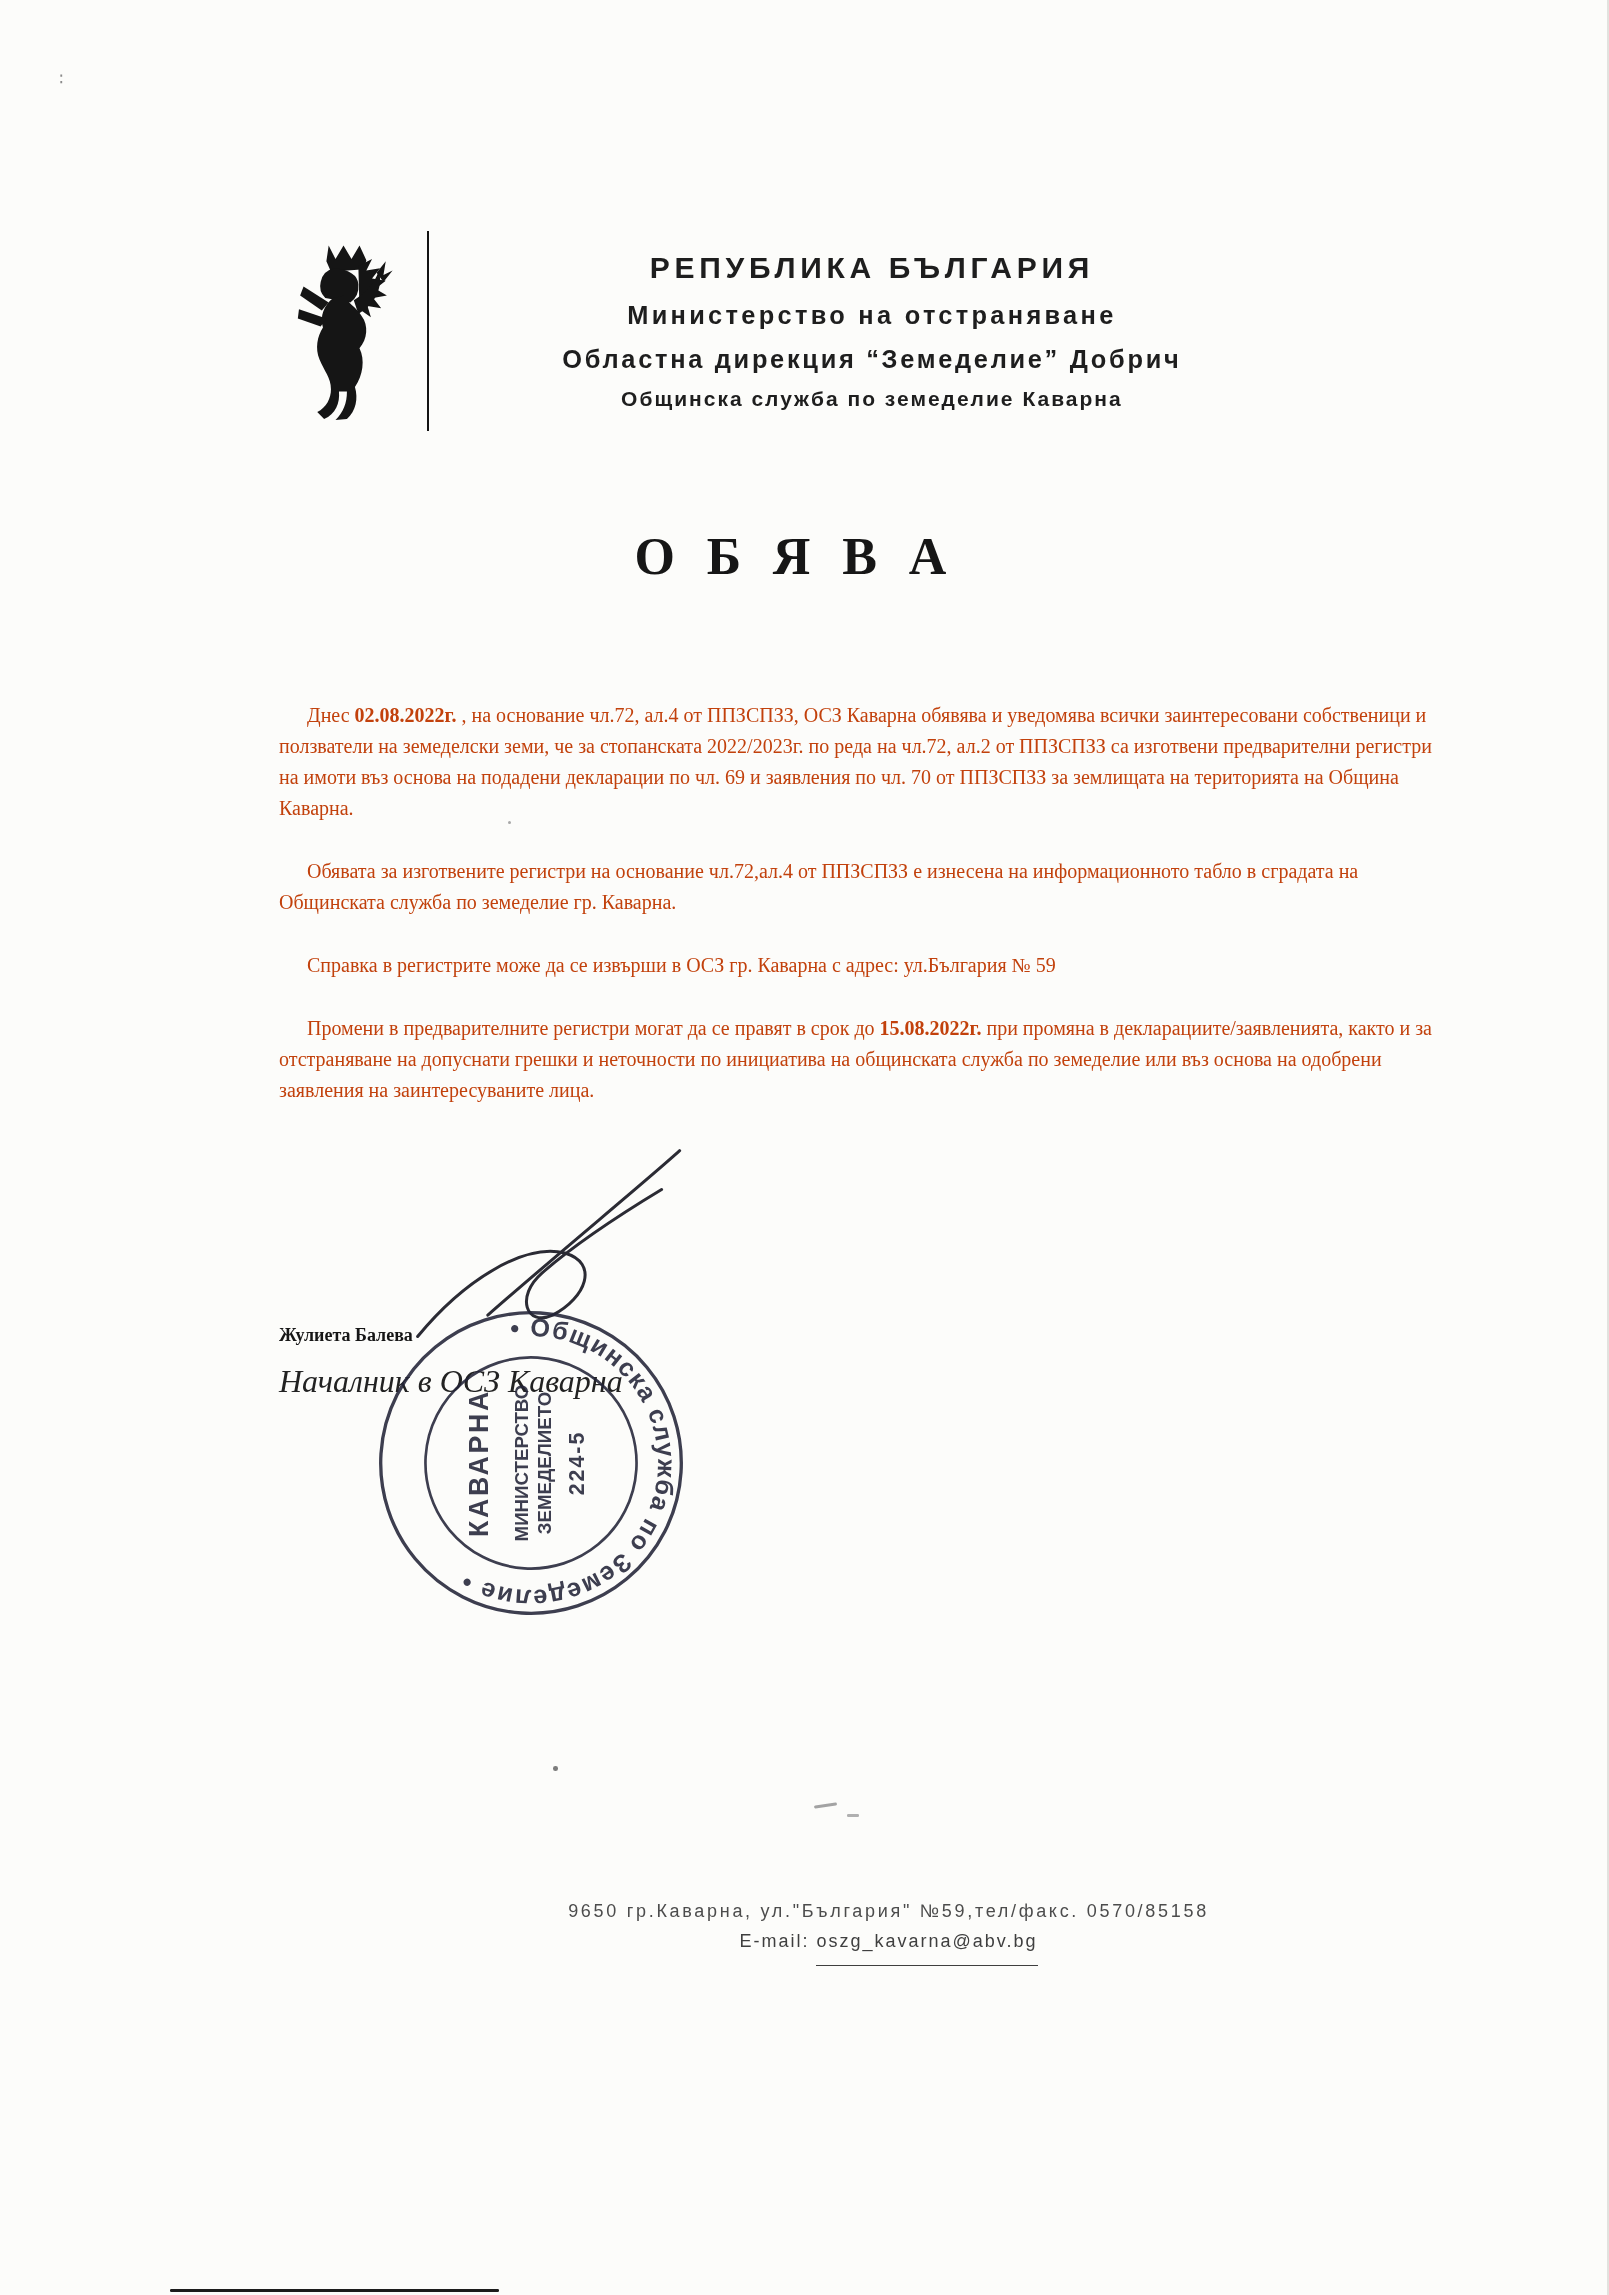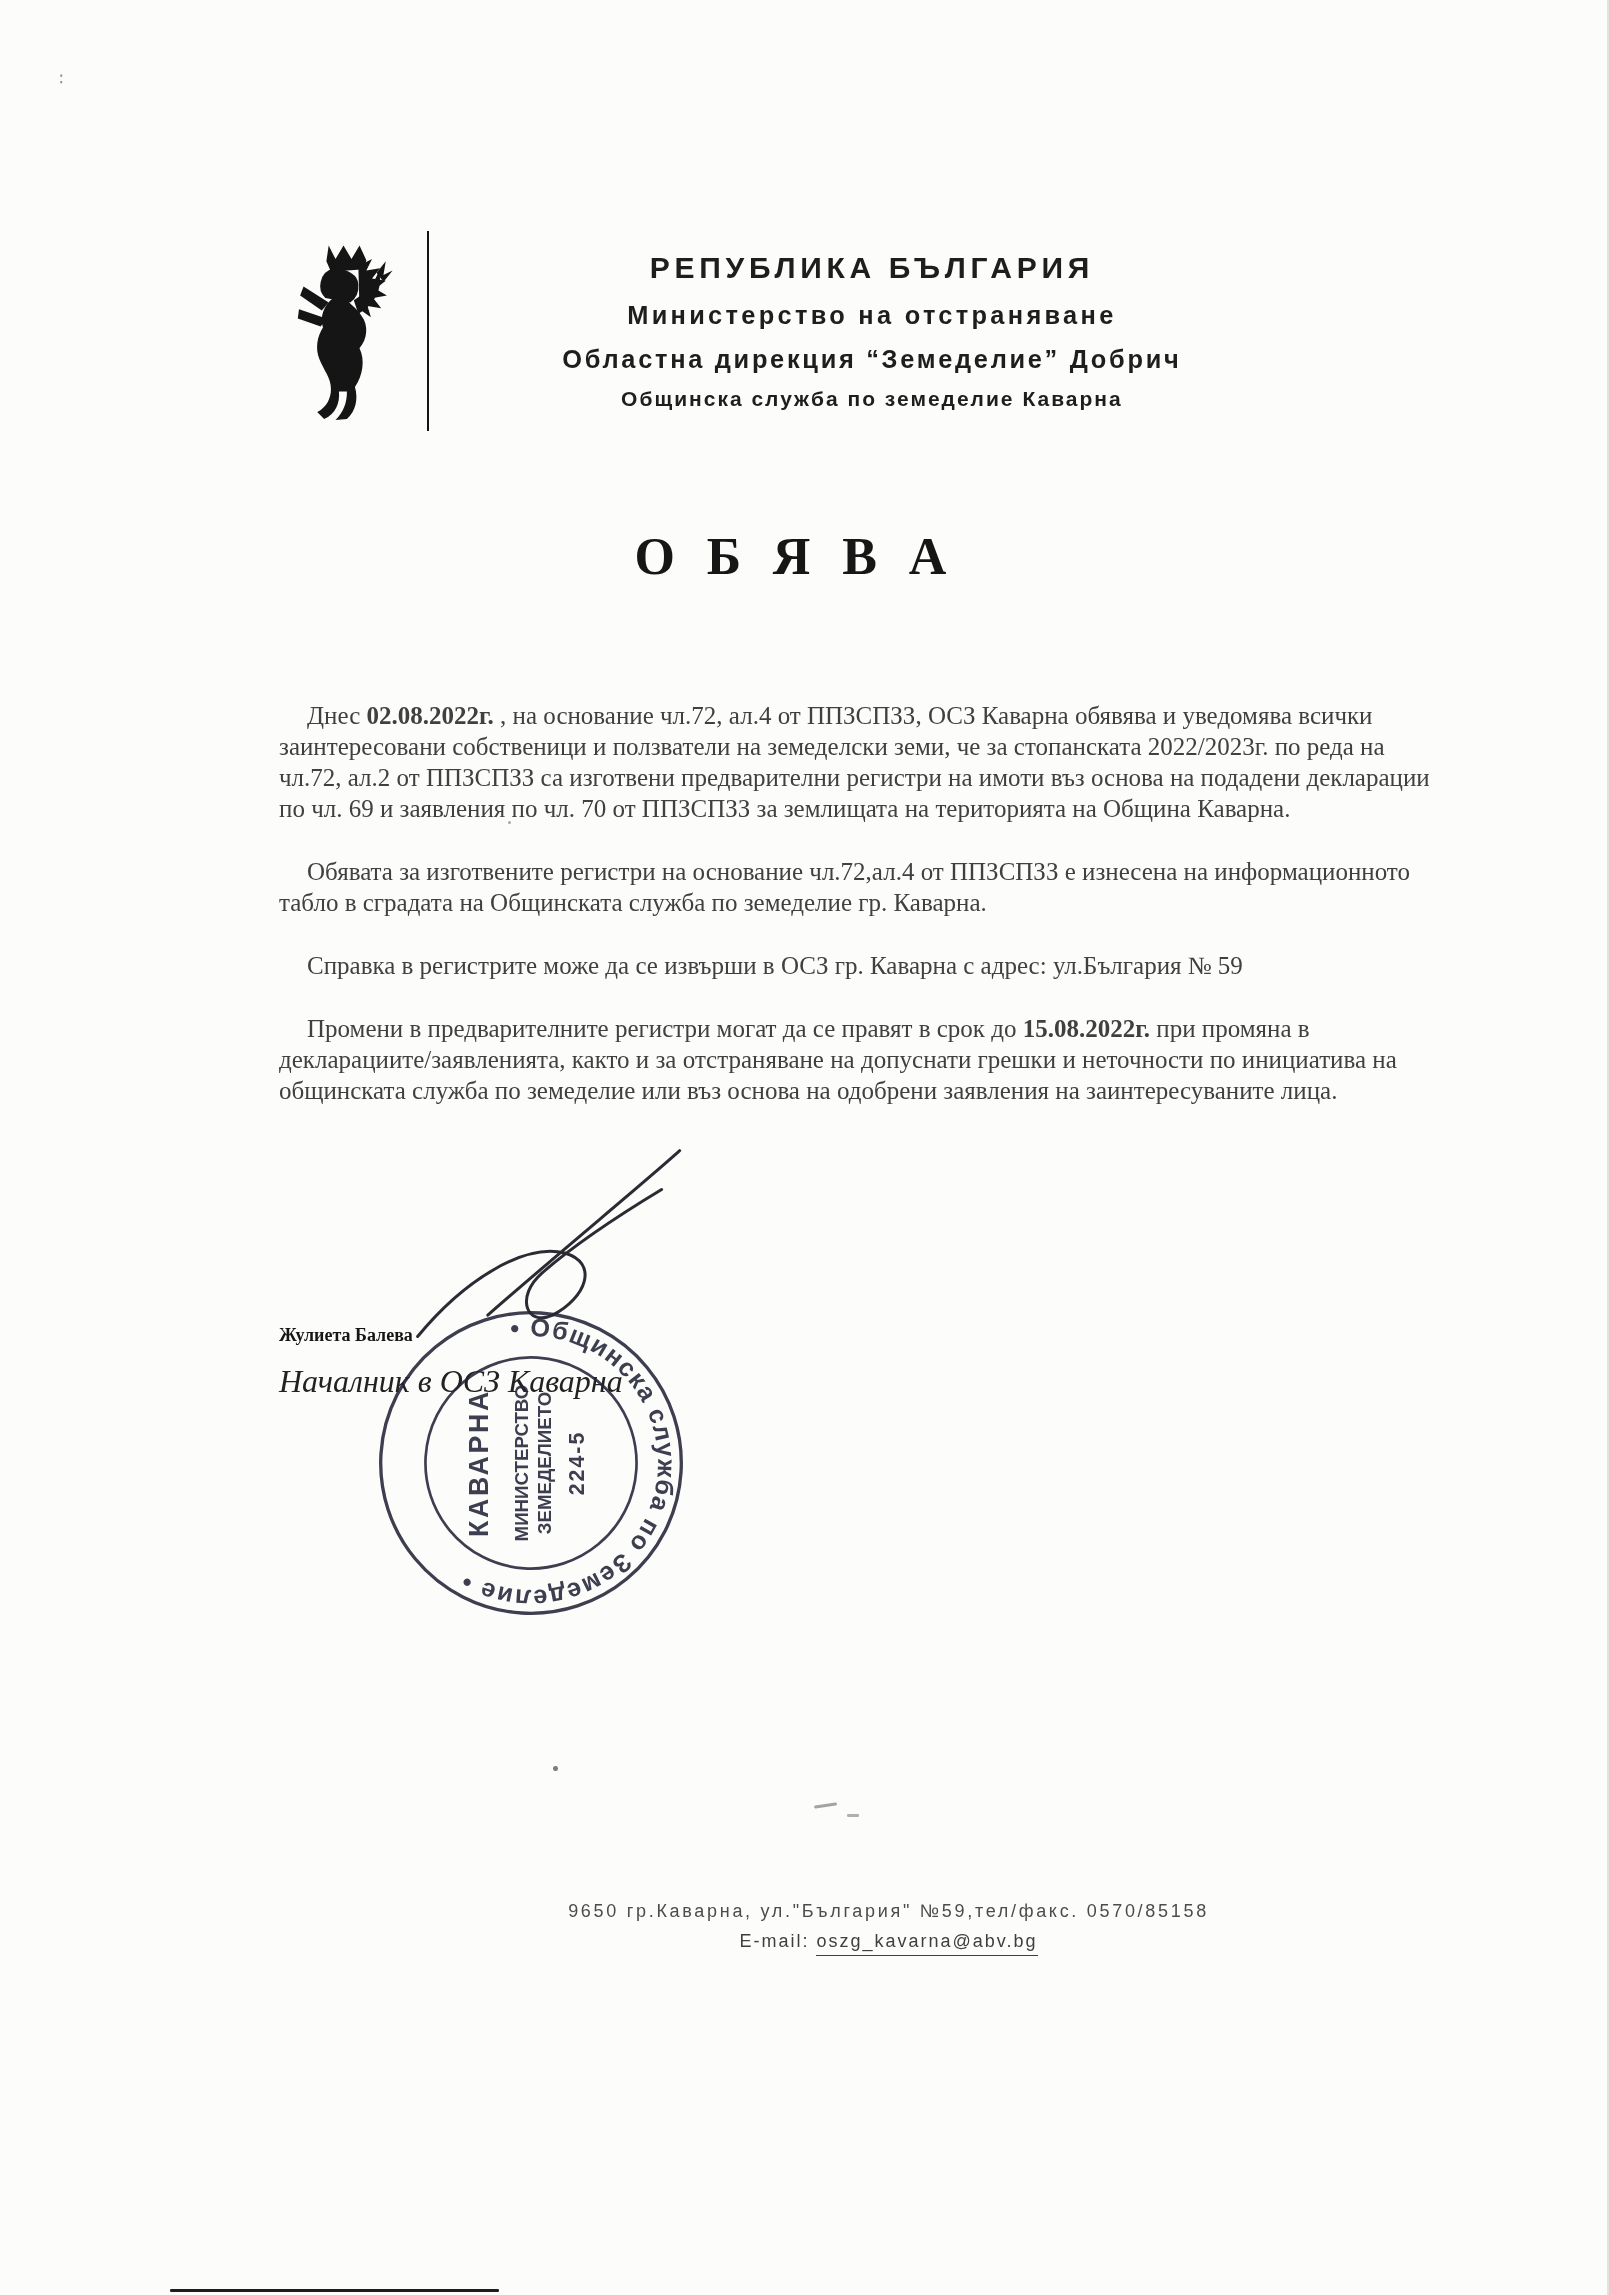--- a/index.html
+++ b/index.html
@@ -30,21 +30,21 @@
   
   .doc-title {
     position:absolute; top:527px; left:0; width:1590px; text-align:center;
     font-family:"Liberation Serif", serif;
     font-weight:bold; font-size:52px; letter-spacing:9.4px; color:#161616;
   }
 
   
   .body-text {
     position:absolute; left:279px; top:700px; width:1159px;
-    font-size:25px; line-height:31px; color:#404040;
+    font-size:20px; line-height:31px; color:#c2410c;
   }
   .body-text p { margin:0 0 32px 0; text-indent:28px; }
   .body-text b { font-weight:bold; }
 
   
   .sign-block { position:absolute; left:279px; top:1325px; }
   .sign-name { font-weight:bold; font-size:18px; color:#161616; }
   .sign-pos  { font-style:italic; font-size:32px; margin-top:17px; color:#222; }
 
   .signature-svg { position:absolute; left:364px; top:1136px; width:388px; height:254px; pointer-events:none; }
@@ -54,21 +54,21 @@
     transform:rotate(-18deg); opacity:0.88;
   }
 
   
   .footer {
     position:absolute; left:170px; top:1901px; width:1437px; text-align:center;
     font-family:"Liberation Sans", sans-serif; font-size:18px; letter-spacing:2.7px;
     color:#4c4c4c;
   }
   .footer .email-line { margin-top:9.4px; letter-spacing:2px; color:#3f3f3f; }
-  .footer .email { border-bottom:1.3px solid #3f3f3f; padding-bottom:4px; }
+  .footer .email { border-bottom:1.3px solid #3f3f3f; padding-bottom:14px; }
 
   
   .artifact { position:absolute; background:#9a9a9a; border-radius:50%; }
   .artifact-colon { left:59px; top:69px; width:0; height:0; background:none; color:#8b8b8b; font-size:17.4px; }
   .artifact-dot1 { left:553px; top:1766px; width:4.7px; height:4.7px; background:#7c7c7c; }
   .artifact-dash1 { left:814px; top:1804px; width:23px; height:2.7px; border-radius:1.3px; background:#a3a3a3; transform:rotate(-8deg); }
   .artifact-dash2 { left:847px; top:1814px; width:12px; height:2.7px; border-radius:1.3px; background:#b0b0b0; }
   .edge-bottom { position:absolute; left:170px; top:2289px; width:329px; height:3.3px; background:#1c1c1c; border-radius:1.3px; }
   .edge-right  { position:absolute; right:1.3px; top:0; width:2px; height:2295px; background:#e2e2de; }
   .artifact-tick { left:508px; top:821px; width:3.3px; height:3.3px; background:#a8a8a8; }

